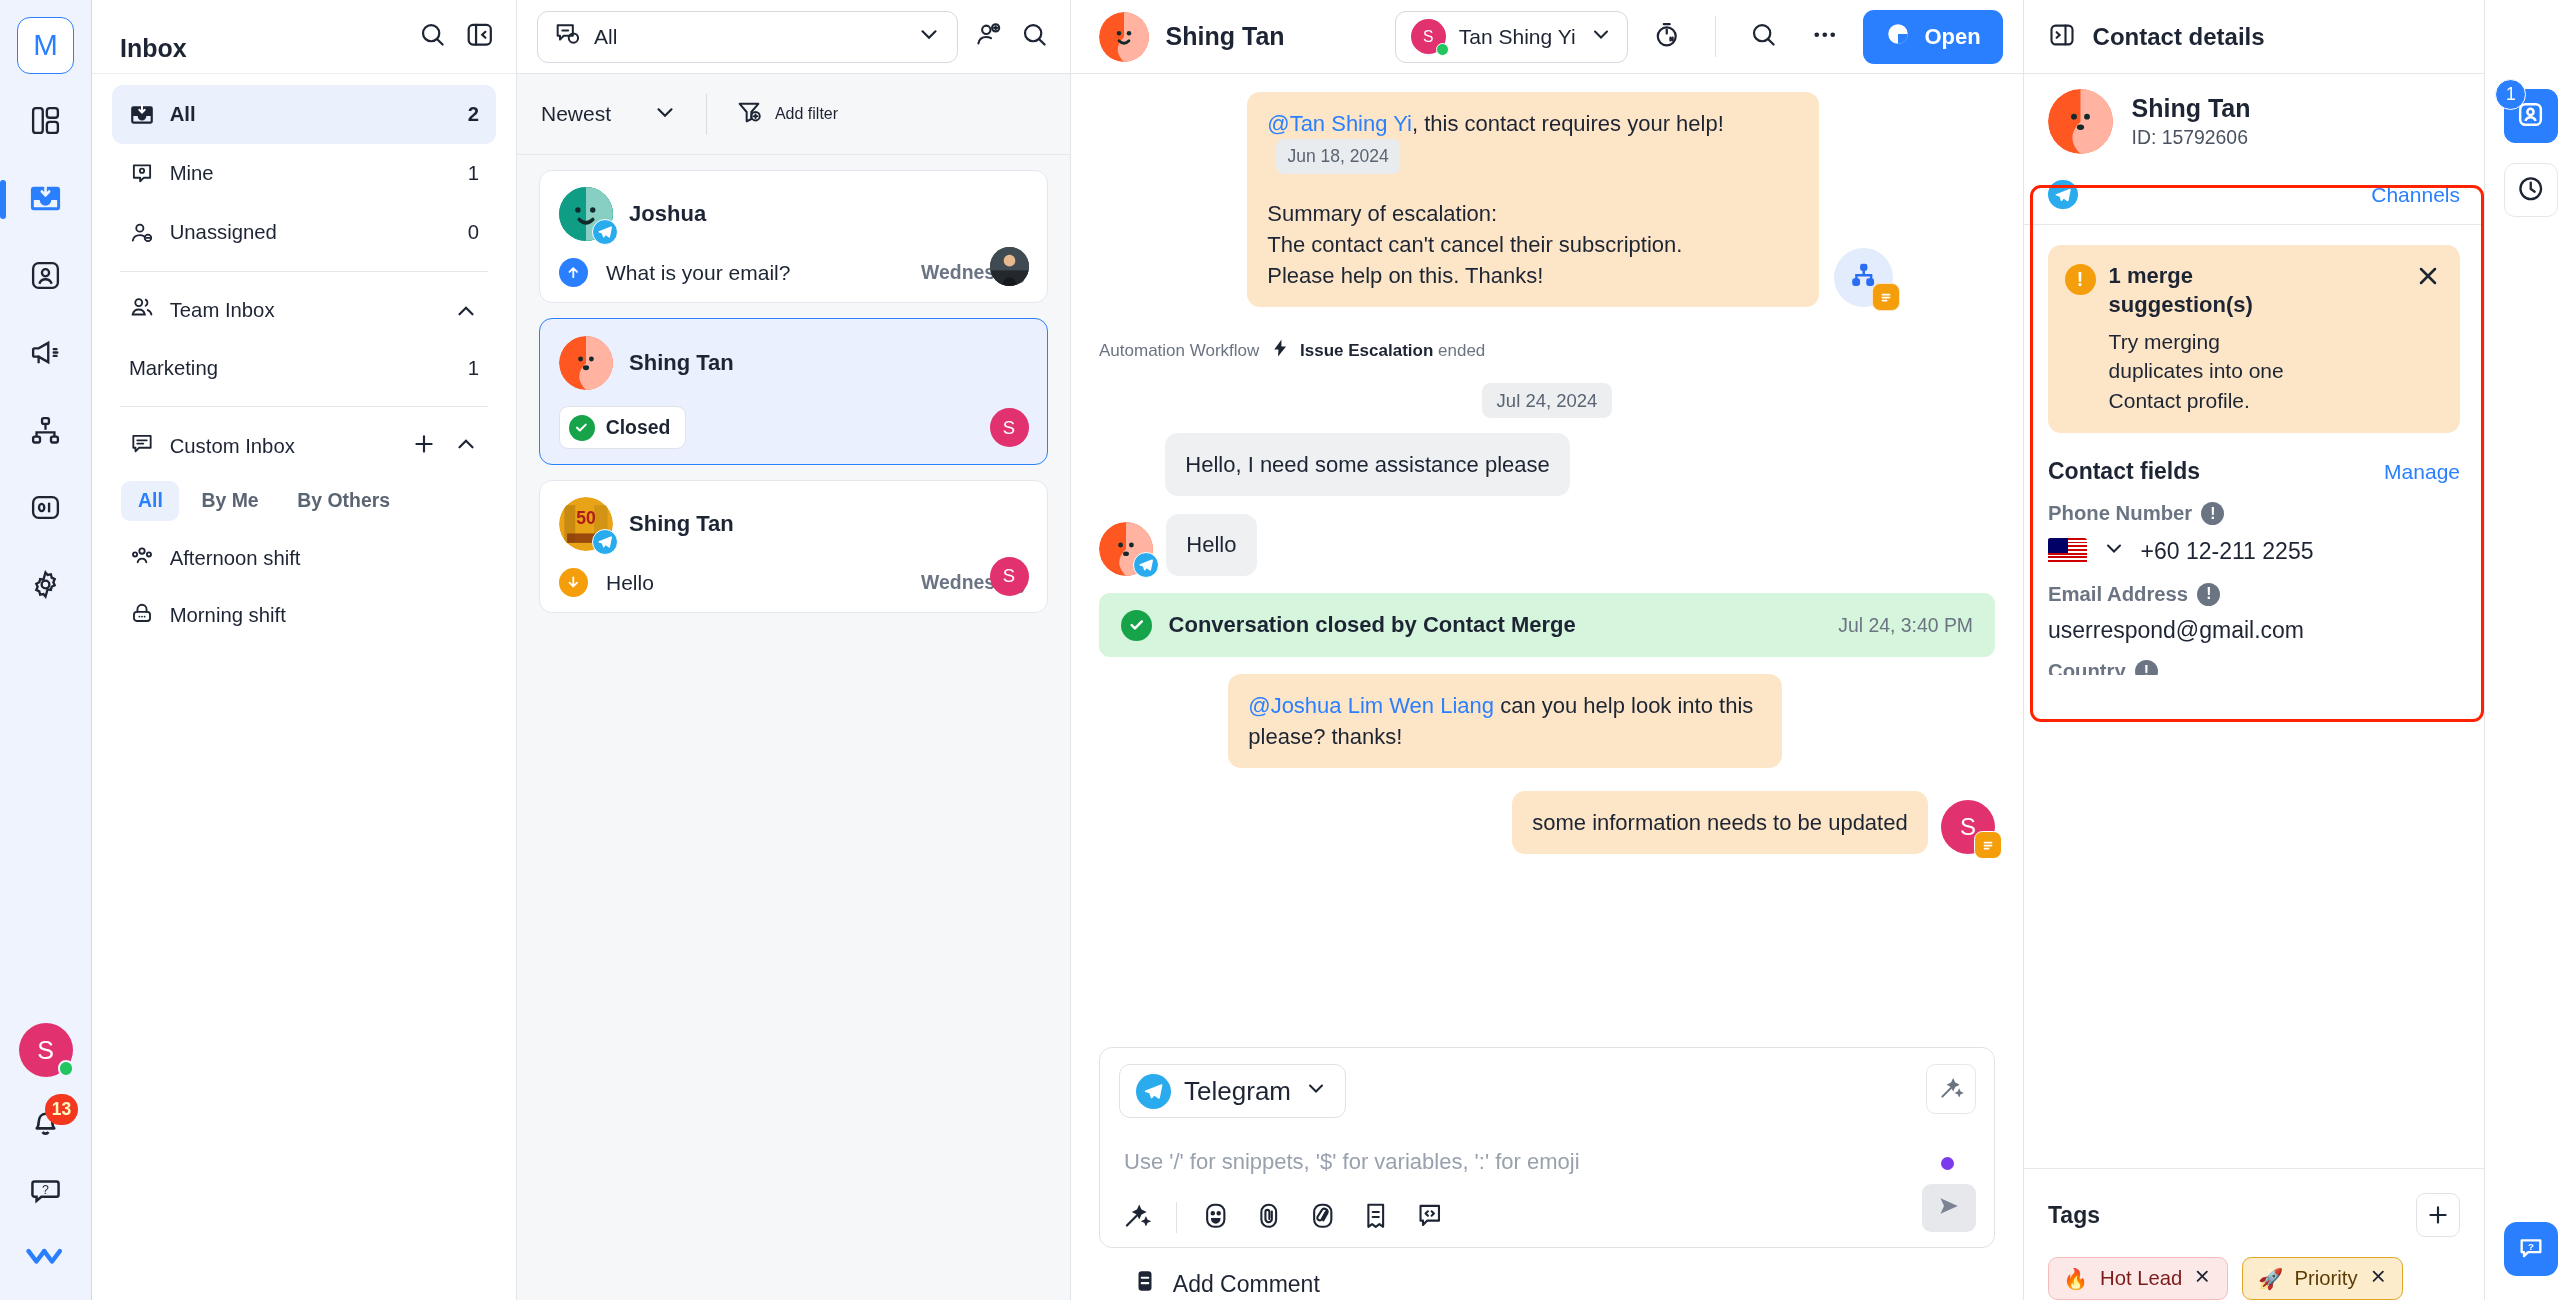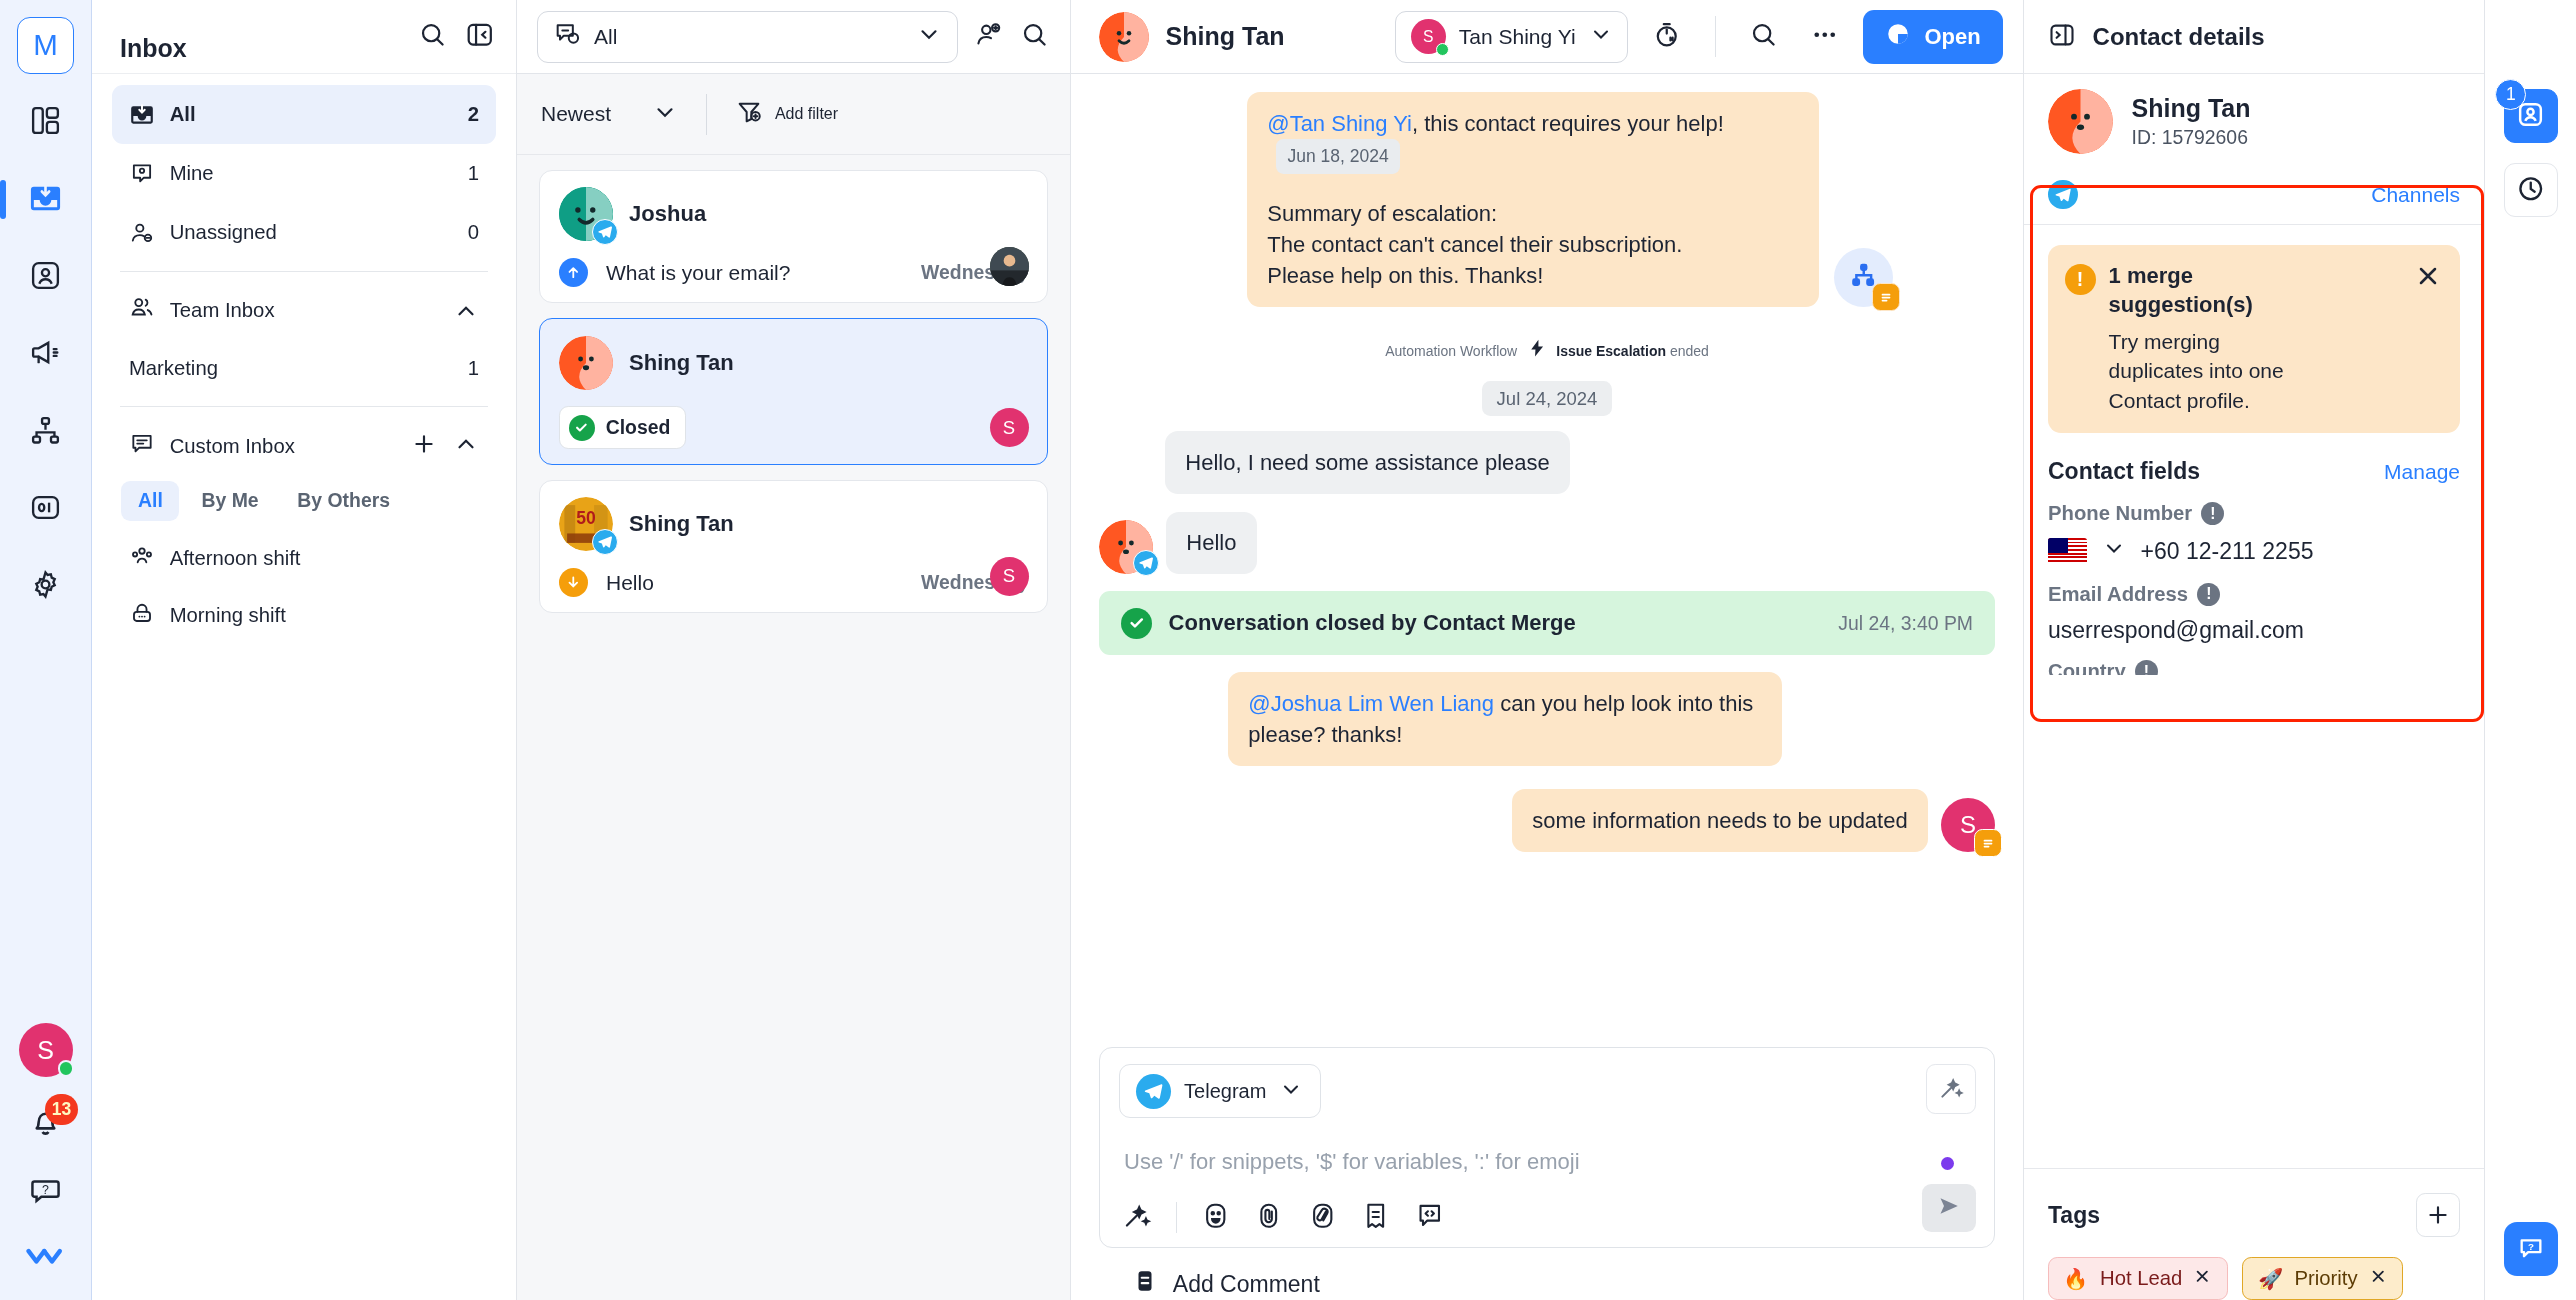--- a/index.html
+++ b/index.html
@@ -208,21 +208,21 @@
   }
   .b-note { background:#fde6c8; }
   .b-gray { background:#eef0f2; }
   .mention { color:#2a7fff; }
   .inline-date {
     background:#e9ecef; color:#5a6472; font-size:17.5px;
     padding: 4.6px 11px; border-radius: 7.4px; display:inline-block;
     margin-left: 9.2px; vertical-align: middle;
   }
   .sys-line {
-    text-align:center; font-size: 14px; color:#6b7482; margin: 13px 0 9.2px 0;
+    text-align:left; font-size: 17px; color:#6b7482; margin: 13px 0 9.2px 0;
   }
   .sys-line b { color:#1d2433; font-weight:700; }
   .date-chip-row { display:flex; justify-content:center; margin: 11px 0 14.8px 0; }
   .date-chip {
     background:#eceef0; color:#5a6472; font-size:18.5px;
     padding: 6.5px 14.8px; border-radius: 8.3px;
   }
   .closedbar {
     background:#d6f5dd; border-radius: 11px; display:flex; align-items:center;
     padding: 16.6px 22px; margin: 13px 0 16.6px 0; gap: 16.6px;
@@ -259,21 +259,21 @@
     border-radius:8.3px; background:#f59e0b; border:1.8px solid #fde6c8;
     display:flex; align-items:center; justify-content:center; color:#fff; font-size:14.8px;
   }
 
   
   .composer-wrap { padding: 7.4px 28px 0 28px; }
   .composer { border:0.9px solid #dfe3e8; border-radius: 13px; padding: 16.6px 18.5px 13px 18.5px; position:relative; }
   .chan-sel {
     display:inline-flex; align-items:center; gap:13px; height: 54px;
     border:0.9px solid #dfe3e8; border-radius: 11px; padding: 0 16.6px;
-    font-size:20px; color:#1d2433;
+    font-size:26px; color:#1d2433;
   }
   .tg-circle {
     width: 35px; height:35px; border-radius:50%; background:#2aabee;
     display:flex; align-items:center; justify-content:center;
   }
   .magic-btn {
     position:absolute; right: 18.5px; top: 16.6px;
     width: 50px; height:50px; border:0.9px solid #e4e7ec; border-radius:9.2px;
     display:flex; align-items:center; justify-content:center; color:#6b7482;
   }

